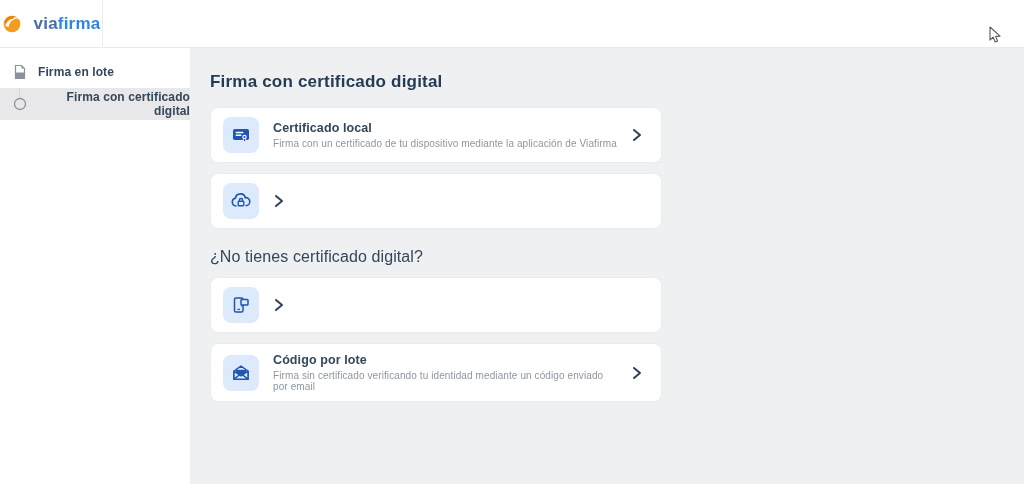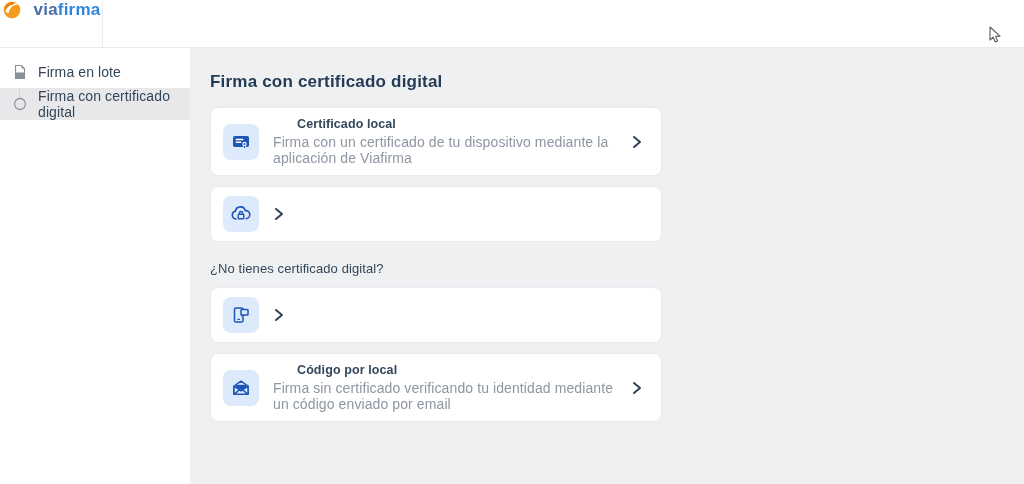--- a/index.html
+++ b/index.html
@@ -16,21 +16,21 @@
     position: absolute; top: 0; left: 0;
     width: 1024px; height: 48px;
     background: #ffffff;
     border-bottom: 1px solid #e9eaec;
     display: flex; align-items: stretch;
     z-index: 3;
   }
   .logo-block {
     width: 103px; height: 100%;
     border-right: 1px solid #ededef;
-    display: flex; justify-content: center;
+    display: flex; align-items: center; justify-content: center;
     gap: 12px;
   }
   .logo-text { font-size: 17px; font-weight: 700; letter-spacing: 0.2px; }
   .logo-via   { color: #4a6da7; }
   .logo-firma { color: #2e86de; }
 
   
   .sidebar {
     position: absolute; top: 48px; left: 0;
     width: 190px; height: 436px;
@@ -41,24 +41,25 @@
   .sidebar-item {
     position: relative;
     height: 32px;
     display: flex; align-items: center;
     padding-left: 12px;
     gap: 10px;
     cursor: pointer;
   }
   .sidebar-item.active { background: #e8e8ea; }
   .sidebar-item .label {
-    font-size: 14px;
+    font-size: 12px;
     color: #33475b;
-    font-weight: 400;
-    letter-spacing: 0.1px;
+    font-weight: 700;
+    letter-spacing: 0.1px;
+    text-align: right;
   }
   .stepper-connector {
     position: absolute;
     left: 19px; top: 40px;
     width: 1px; height: 17px;
     background: #d4d6d9;
     z-index: 1;
   }
   .sidebar-icon { width: 16px; height: 16px; flex: 0 0 16px; position: relative; z-index: 2; }
 
@@ -95,30 +96,29 @@
     border-radius: 8px;
     display: flex; align-items: center; justify-content: center;
   }
   .card-texts { flex: 1; min-width: 0; }
   .card-title {
     font-size: 12.5px;
     font-weight: 700;
     color: #33475b;
     margin-bottom: 3px;
     letter-spacing: 0.1px;
-    margin-left: 24px;
   }
   .card-desc {
-    font-size: 14px;
+    font-size: 10px;
     color: #8e96a3;
     letter-spacing: 0.1px;
   }
   .chevron { flex: 0 0 14px; display: flex; align-items: center; }
   .section-label {
-    font-size: 13px;
+    font-size: 16px;
     color: #33475b;
     margin: 19px 0 11px 0;
     letter-spacing: 0.1px;
   }
 
   
   .cursor {
     position: absolute;
     left: 989px; top: 26px;
     z-index: 10;
@@ -230,21 +230,21 @@
     <div class="card">
       <div class="icon-box">
         <svg width="20" height="20" viewBox="0 0 20 20">
           <path d="M3 8 L10 3.2 L17 8 V16.2 H3 Z" fill="none" stroke="#1d56b5" stroke-width="1.5" stroke-linejoin="round"></path>
           <path d="M5 6.8 h10 v5 h-10 z" fill="#1d56b5"></path>
           <path d="M3 8.2 L10 12.8 L17 8.2 V16.2 H3 Z" fill="#ddeafc" stroke="#1d56b5" stroke-width="1.5" stroke-linejoin="round"></path>
           <path d="M3 16.2 L9 11.5 M17 16.2 L11 11.5" fill="none" stroke="#1d56b5" stroke-width="1.5"></path>
         </svg>
       </div>
       <div class="card-texts">
-        <div class="card-title">Código por local</div>
+        <div class="card-title">Código por lote</div>
         <div class="card-desc">Firma sin certificado verificando tu identidad mediante un código enviado por email</div>
       </div>
       <span class="chevron">
         <svg width="12" height="14" viewBox="0 0 12 14">
             <path d="M3 2 L9 7 L3 12" fill="none" stroke="#2e4057" stroke-width="2" stroke-linecap="round" stroke-linejoin="round"></path>
           </svg>
       </span>
     </div>
 
   </div>

